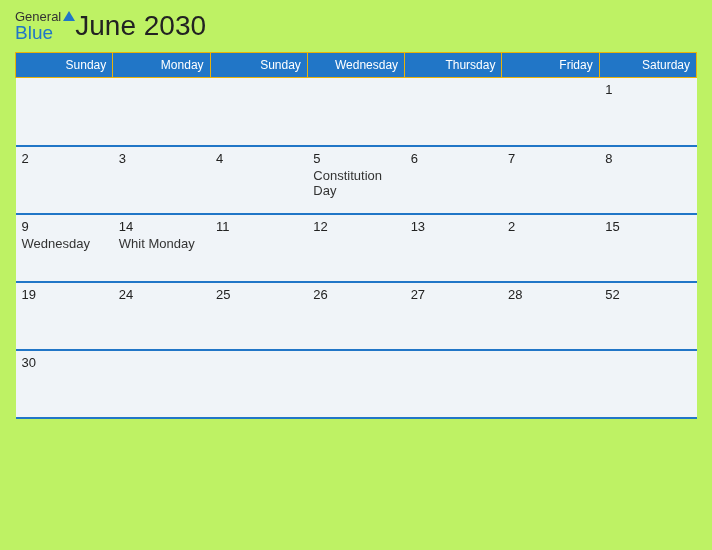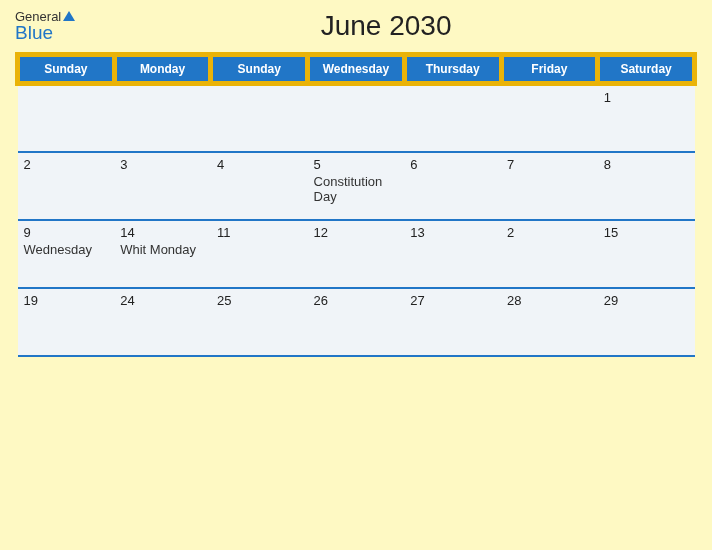--- a/index.html
+++ b/index.html
@@ -6,21 +6,21 @@
     body {
       width: 712px;
       height: 550px;
       background: #fff;
       font-family: Arial, sans-serif;
       overflow: hidden;
     }
     .calendar-container {
       width: 712px;
       height: 550px;
-      background: #fef9c3;
+      background: #bef264;
       padding: 10px 15px 18px 15px;
     }
     .header {
       display: flex;
       align-items: center;
       justify-content: space-between;
       margin-bottom: 10px;
     }
     .logo {
       display: flex;
@@ -46,41 +46,41 @@
       border-bottom: 10px solid #2176c7;
       margin-left: 2px;
       vertical-align: middle;
       position: relative;
       top: -2px;
     }
     .calendar-title {
       font-size: 28px;
       font-weight: normal;
       color: #222;
-      text-align: center;
+      text-align: left;
       flex: 1;
     }
     .region {
       font-size: 14px;
       color: #333;
       text-align: right;
       min-width: 100px;
     }
     .calendar-grid {
       width: 100%;
       border-collapse: collapse;
     }
     .calendar-grid thead tr th {
       background: #2176c7;
       color: #fff;
       font-size: 12px;
-      font-weight: bold;
+      font-weight: normal;
       padding: 5px 6px;
-      text-align: center;
-      border: 5px solid #eab308;
+      text-align: right;
+      border: 1px solid #eab308;
     }
     .calendar-grid tbody tr {
       background: #f0f4f8;
     }
     .calendar-grid tbody tr td {
       width: 14.28%;
       height: 68px;
       vertical-align: top;
       padding: 4px 6px;
       border-bottom: 2px solid #2176c7;
@@ -193,18 +193,29 @@
           <td>
             <span class="day-num">26</span>
           </td>
           <td>
             <span class="day-num">27</span>
           </td>
           <td>
             <span class="day-num">28</span>
           </td>
           <td>
-            <span class="day-num">29</span>
-          </td>
+            <span class="day-num">52</span>
+          </td>
+        </tr>
+        <tr>
+          <td>
+            <span class="day-num">30</span>
+          </td>
+          <td></td>
+          <td></td>
+          <td></td>
+          <td></td>
+          <td></td>
+          <td></td>
         </tr>
       </tbody>
   </table>
 </div>
 
 </body></html>

